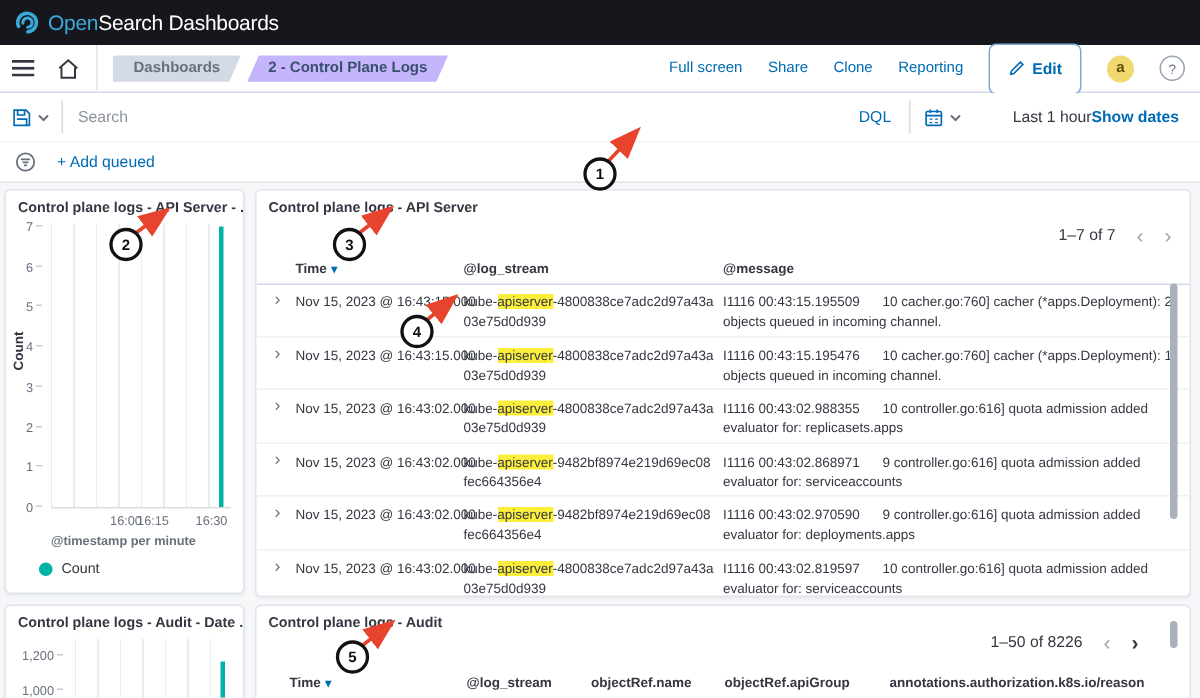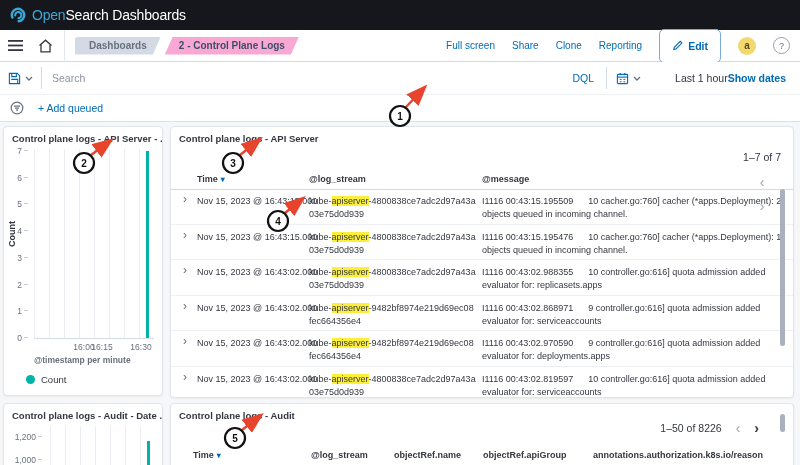--- a/index.html
+++ b/index.html
@@ -15,21 +15,21 @@
   .logo-open{color:#3ba8d8;}
 
   
   .nav{position:absolute;left:0;top:30px;width:800px;height:32px;background:#fff;
        border-bottom:1px solid #d3dae6;display:flex;align-items:center;box-sizing:border-box;}
   .nav-icon{width:30px;height:32px;display:flex;align-items:center;justify-content:center;cursor:pointer;}
   .nav-divider{width:1px;height:32px;background:#e3e6ee;margin:0 4px;}
   .crumbs{display:flex;align-items:center;margin-left:6px;}
   .crumb{height:18px;display:flex;align-items:center;padding:0 14px;font-size:10px;font-weight:bold;}
   .crumb.first{background:#d3dae6;color:#69707d;clip-path:polygon(0 0,100% 0,calc(100% - 8px) 100%,0 100%);border-radius:2px;}
-  .crumb.active{background:#f9a8d4;color:#39506b;margin-left:4px;
+  .crumb.active{background:#c4b5fd;color:#39506b;margin-left:4px;
        clip-path:polygon(8px 0,100% 0,calc(100% - 8px) 100%,0 100%);}
   .nav-right{margin-left:auto;display:flex;align-items:center;gap:17px;padding-right:10px;}
   .nav-link{font-size:10px;color:#006BB4;cursor:pointer;}
   .edit-btn{height:24px;padding:16px 12px;border:1px solid #79aad9;border-radius:5px;background:#fff;
        color:#006BB4;font-size:10.5px;font-weight:bold;display:flex;align-items:center;gap:5px;cursor:pointer;}
   .avatar{width:18px;height:18px;border-radius:50%;background:#f1d86f;color:#5c4d0e;
        font-size:10px;font-weight:bold;display:flex;align-items:center;justify-content:center;cursor:pointer;}
   .help{width:15px;height:15px;border-radius:50%;border:1px solid #98a2b3;color:#69707d;
        font-size:9px;display:flex;align-items:center;justify-content:center;cursor:pointer;}
 
@@ -231,21 +231,21 @@
 <div class="panel" id="p-audit-chart">
   <div class="p-title">Control plane logs - Audit - Date ...</div>
   <div class="ytick" style="left:10px;top:28px;width:28px;">1,200</div>
   <div class="ytick" style="left:10px;top:51px;width:28px;">1,000</div>
   <div class="plot" style="left:46px;top:22px;width:104px;height:60px;border-bottom:none;"></div>
   <div class="bar" id="c2-bar" style="left: 143px; top: 37px; height: 45px; background: rgb(0, 179, 166);"></div>
 </div>
 
 <div class="panel" id="p-api-table">
   <div class="p-title">Control plane logs - API Server</div>
-  <div class="pager" style="right:12px;top:24px;flex-direction:column;">
+  <div class="pager" style="right:12px;top:24px;">
     <span>1–7 of 7</span>
     <span class="pg-chev pg-dis">‹</span>
     <span class="pg-chev pg-dis">›</span>
   </div>
   <div class="thead" style="top:45px;">
     <span class="th" style="left:26px;"><span>Time</span><span class="sort">▾</span></span>
     <span class="th" style="left:138px;">@log_stream</span>
     <span class="th" style="left:311px;">@message</span>
   </div>
   <div class="rows" style="top:62px;" id="api-rows">

